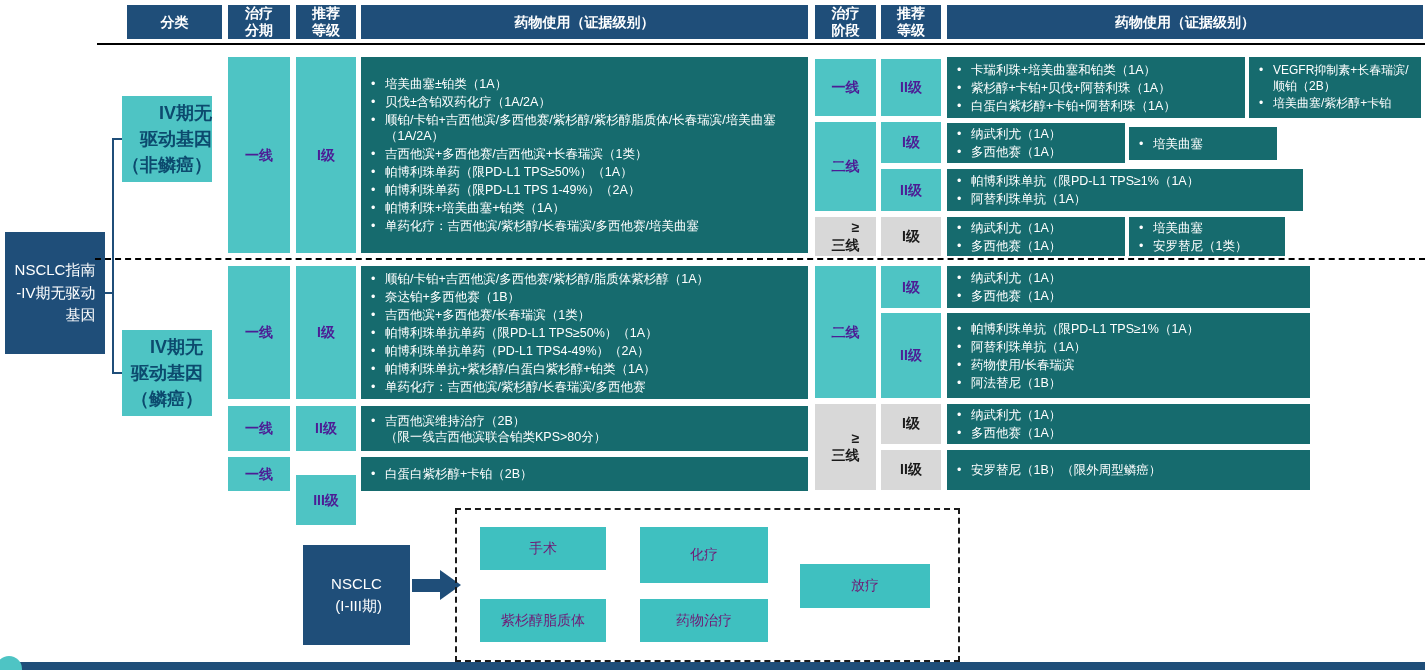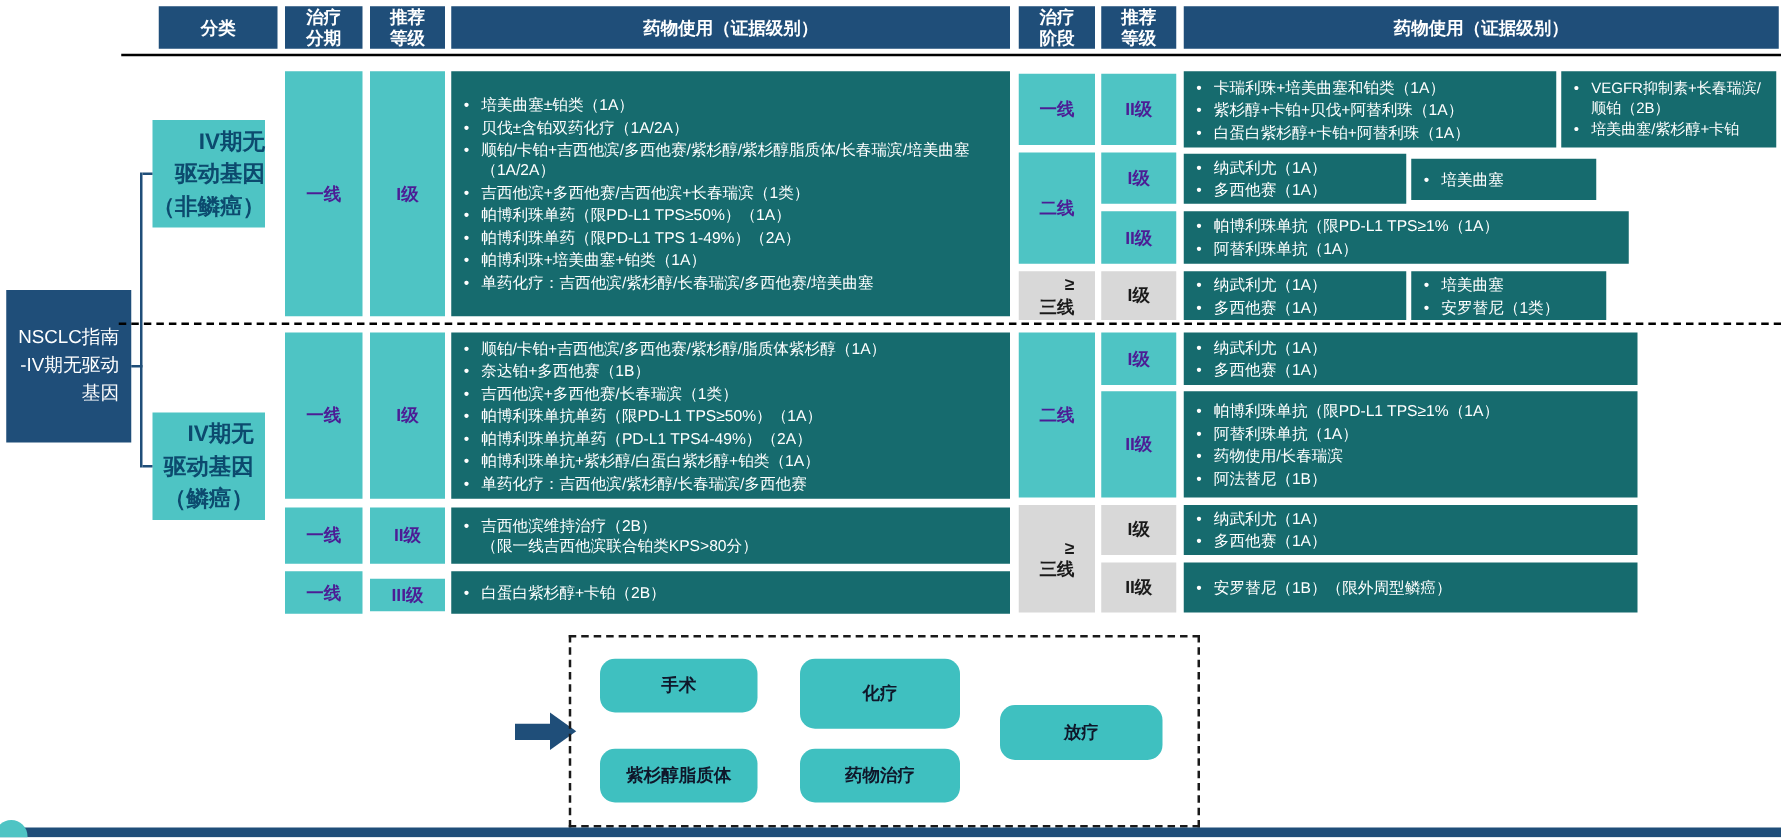--- a/index.html
+++ b/index.html
@@ -22,21 +22,21 @@
   .pre{white-space:pre-line;text-align:right;}
   .drug{background:var(--dkteal);color:#fff;font-size:12.5px;display:flex;flex-direction:column;justify-content:center;gap:2px;padding:5px 8px;overflow:hidden;}
   .sm{font-size:12px;}
   .bullet{display:flex;line-height:1.28;text-align:left;}
   .bm{flex:0 0 14px;padding-left:2px;}
   .bt{flex:1;white-space:pre-line;}
   .line{background:#000;}
   .navyline{background:var(--navy);}
   .dashedh{border-top:2px dashed #000;height:0;}
   .dashedbox{border:2px dashed #1a1a1a;background:transparent;}
-  .btnteal{background:#3FC0C0;color:#0f172a;font-weight:700;font-size:14px;border-radius:12px;}
+  .btnteal{background:#3FC0C0;color:#701a75;font-weight:400;font-size:14px;}
   .arrowbar{background:var(--navy);}
   .arrowhead{width:0;height:0;border-top:15px solid transparent;border-bottom:15px solid transparent;border-left:21px solid var(--navy);}
   .circle{background:var(--teal);border-radius:50%;}
   .botbar{background:var(--navy);}
 </style>
 </head>
 <body>
 
 <div class="canvas">
 
@@ -225,21 +225,21 @@
   <div class="abs cell teal" style="left:296px;top:406px;width:60px;height:45px">II级</div>
   <div class="abs drug" style="left:361px;top:406px;width:447px;height:45px">
       <div class="bullet">
         <span class="bm">•</span>
         <span class="bt">吉西他滨维持治疗（2B）
 （限一线吉西他滨联合铂类KPS&gt;80分）</span>
       </div>
     </div>
 
   <div class="abs cell teal" style="left:228px;top:457px;width:62px;height:34px">一线</div>
-  <div class="abs cell teal" style="left:296px;top:463px;width:60px;height:26px">III级</div>
+  <div class="abs cell teal" style="left:296px;top:475px;width:60px;height:50px">III级</div>
   <div class="abs drug" style="left:361px;top:457px;width:447px;height:34px">
       <div class="bullet">
         <span class="bm">•</span>
         <span class="bt">白蛋白紫杉醇+卡铂（2B）</span>
       </div>
     </div>
 
   <div class="abs cell teal" style="left:815px;top:266px;width:61px;height:132px">二线</div>
   <div class="abs cell teal" style="left:881px;top:266px;width:60px;height:42px">I级</div>
   <div class="abs drug" style="left:947px;top:266px;width:363px;height:42px">
@@ -286,20 +286,22 @@
       </div>
     </div>
   <div class="abs cell grayc" style="left:881px;top:450px;width:60px;height:40px">II级</div>
   <div class="abs drug" style="left:947px;top:450px;width:363px;height:40px">
       <div class="bullet">
         <span class="bm">•</span>
         <span class="bt">安罗替尼（1B）（限外周型鳞癌）</span>
       </div>
     </div>
 
+  <div class="abs cell navybox2 pre" style="left:303px;top:545px;width:107px;height:100px">NSCLC
+(I-III期)</div>
   <div class="abs arrowbar" style="left:412px;top:579px;width:28px;height:13px"></div>
   <div class="abs arrowhead" style="left:440px;top:570px"></div>
 
   <div class="abs dashedbox" style="left:455px;top:508px;width:505px;height:154px"></div>
   <div class="abs cell btnteal" style="left:480px;top:527px;width:126px;height:43px">手术</div>
   <div class="abs cell btnteal" style="left:640px;top:527px;width:128px;height:56px">化疗</div>
   <div class="abs cell btnteal" style="left:480px;top:599px;width:126px;height:43px">紫杉醇脂质体</div>
   <div class="abs cell btnteal" style="left:640px;top:599px;width:128px;height:43px">药物治疗</div>
   <div class="abs cell btnteal" style="left:800px;top:564px;width:130px;height:44px">放疗</div>
 

